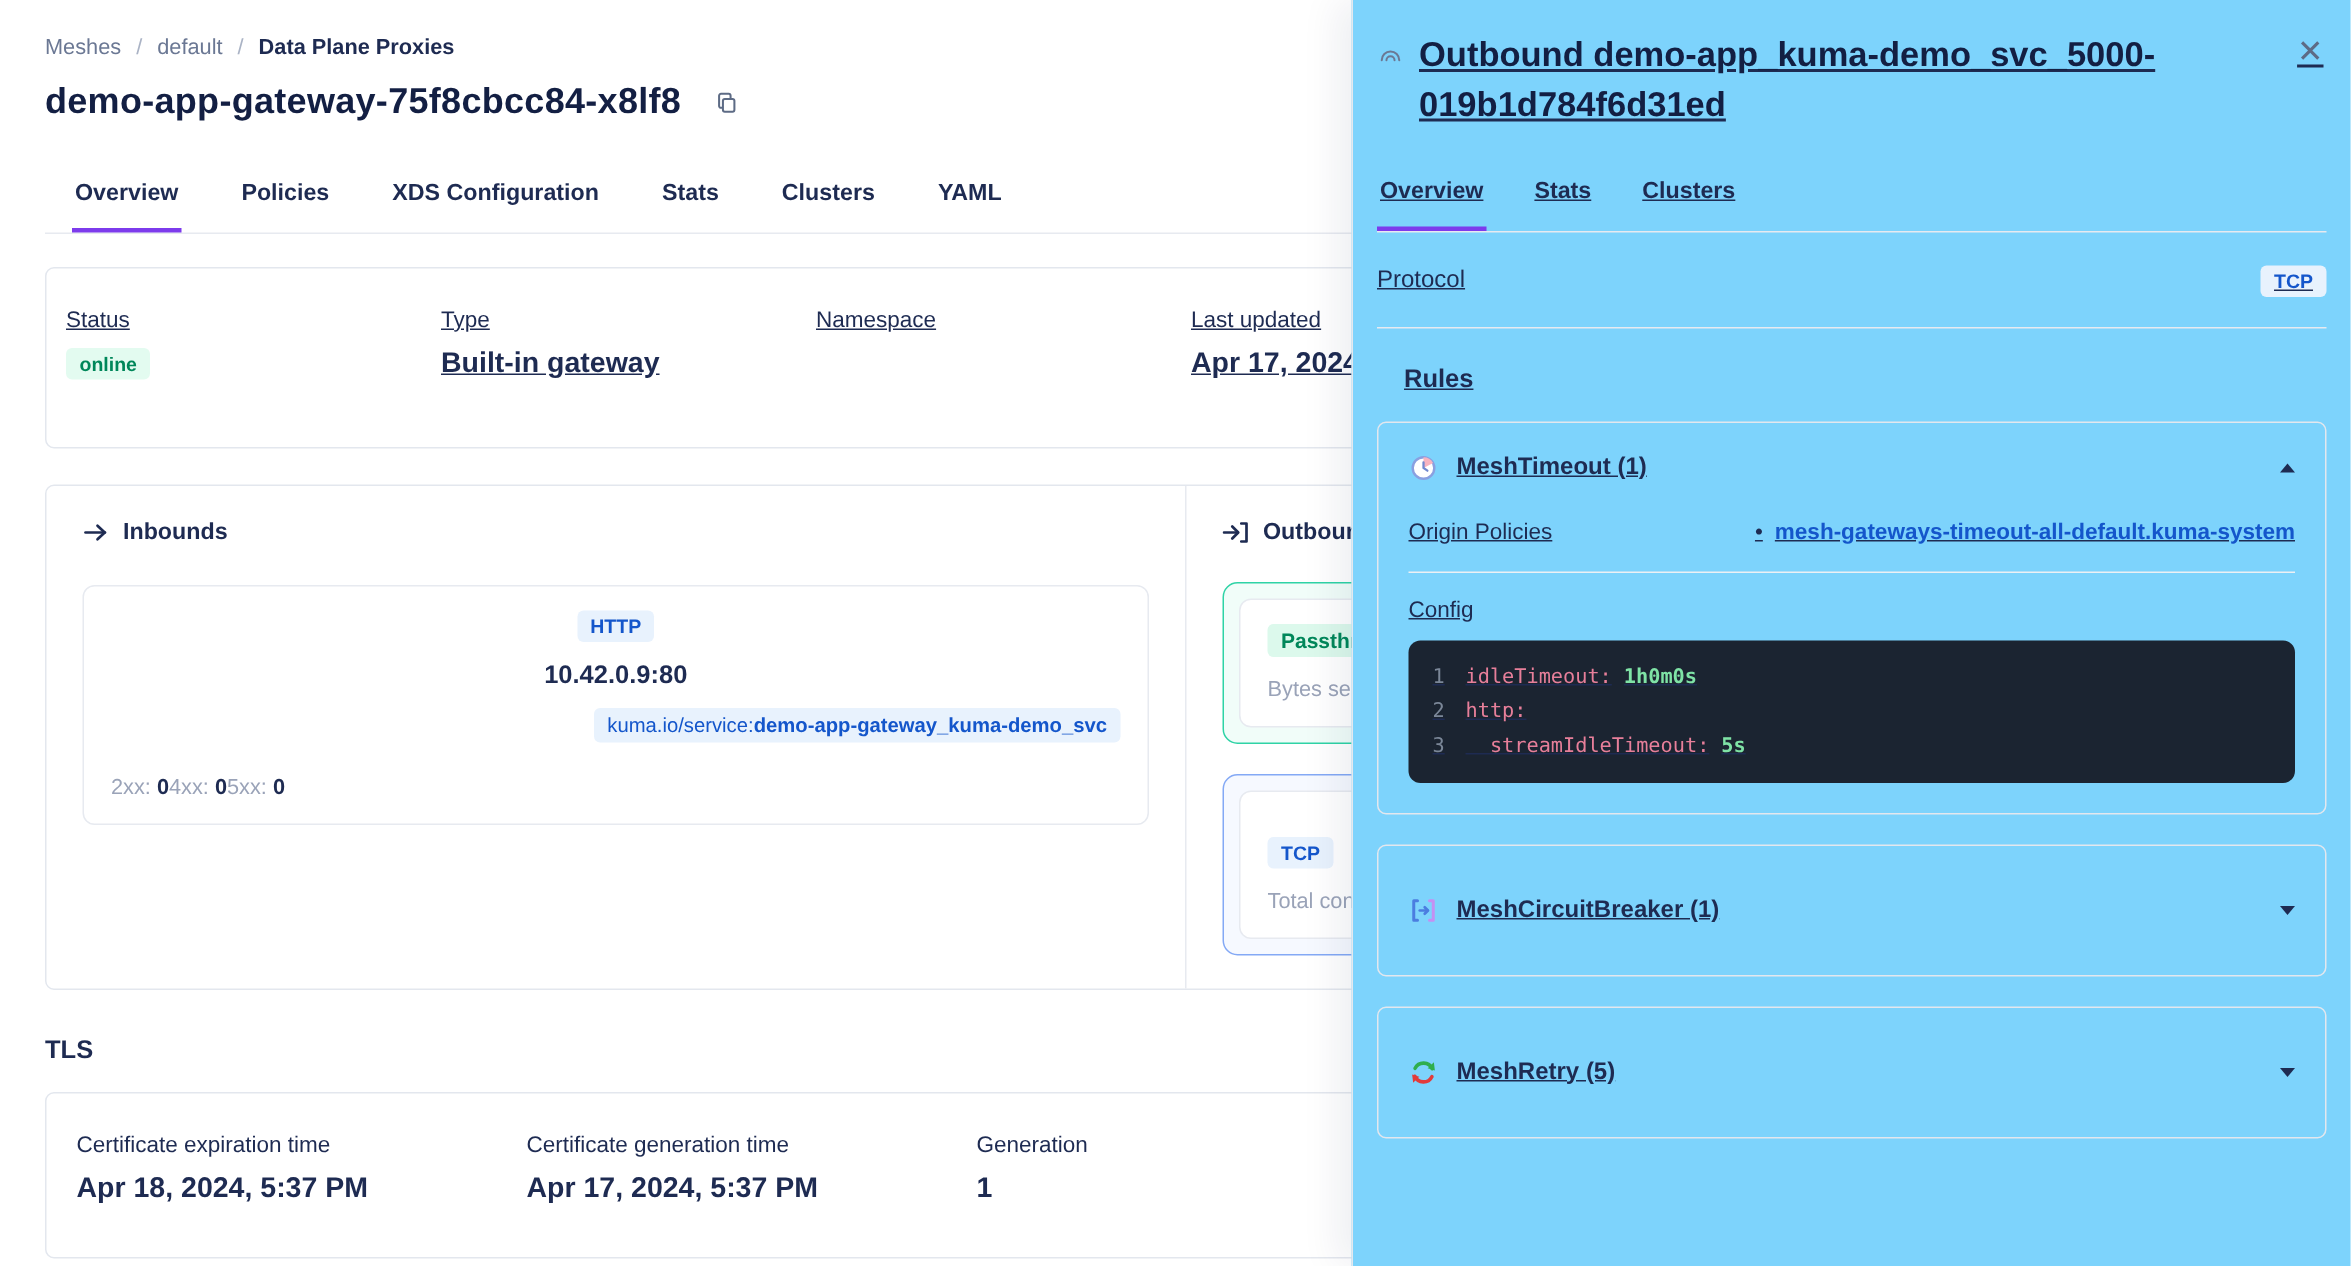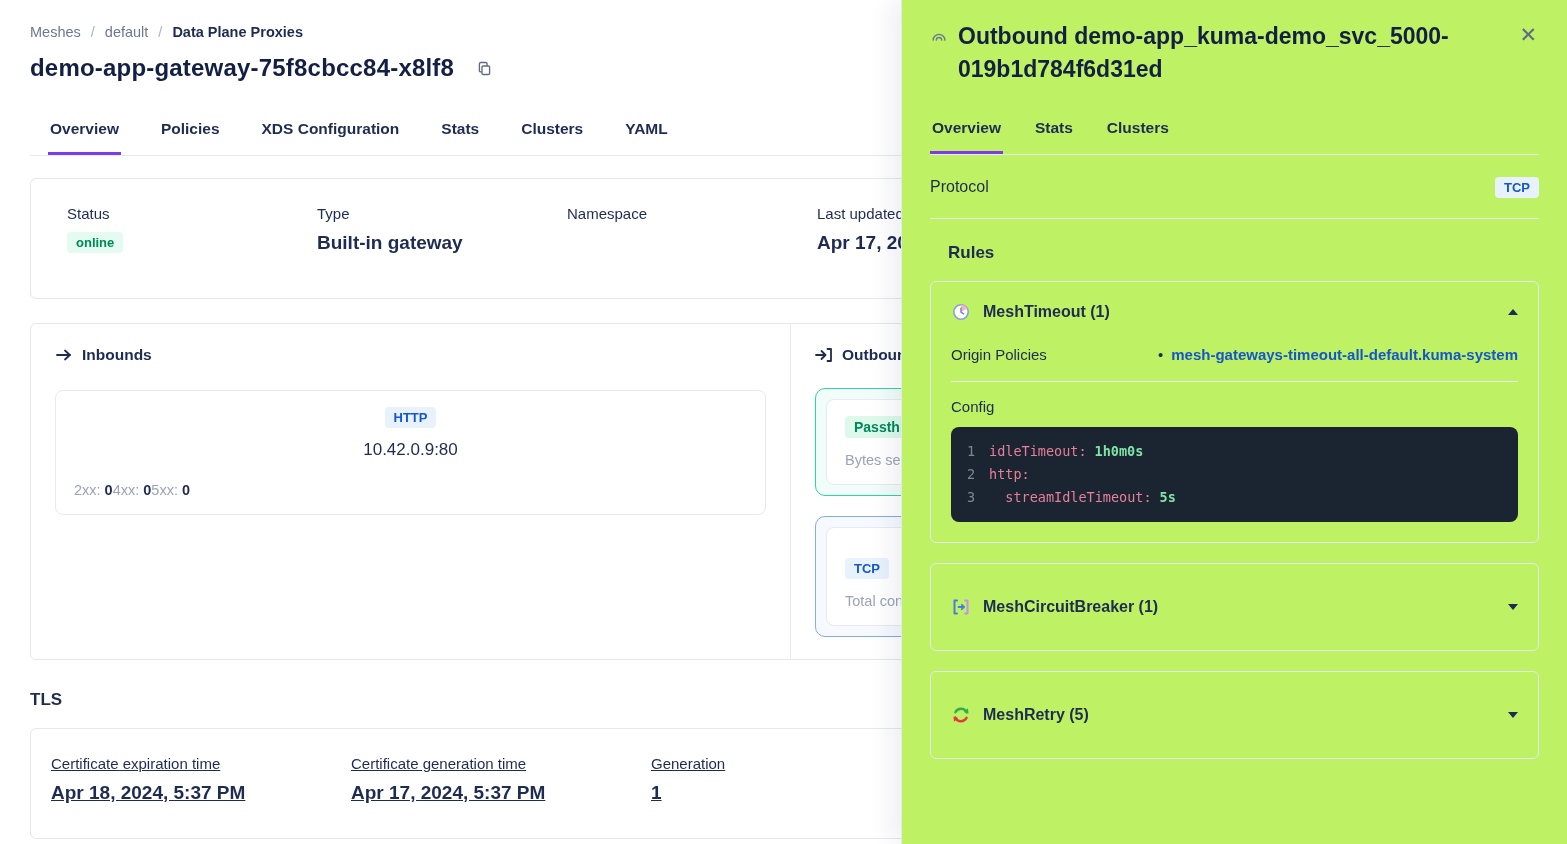--- a/index.html
+++ b/index.html
@@ -20,59 +20,59 @@
 
   
   .tabs { display:flex; gap:38px; margin-top:30px; border-bottom:1px solid #e7eaf0; padding-left:18px; }
   .tab { font-size:15.5px; font-weight:600; color:#1e2b52; padding:8px 2px 14px 2px;
     border-bottom:3px solid transparent; cursor:pointer; }
   .tab.active { border-bottom-color:#7d3bec; }
 
   .card { background:#fff; border:1px solid #e3e7ee; border-radius:6px; }
 
   
-  .summary-card { display:flex; padding:26px 20px 44px 36px; margin-top:22px; width:1507px; }
+  .summary-card { display:flex; padding:26px 20px 44px 13px; margin-top:22px; width:1507px;text-decoration:underline; }
   .summary-col { width:250px; }
   .field-label { font-size:15px; color:#1e2b52; }
   .field-value { font-size:19px; font-weight:700; margin-top:10px; white-space:nowrap; }
   .badge { display:inline-block; border-radius:4px; padding:3px 9px; font-size:13px; font-weight:600; }
   .badge-online { background:#e3fbf0; color:#00875a; margin-top:10px; }
   .badge-proto { background:#e8f2fd; color:#1456cb; font-weight:700; }
 
   
   .io-card { display:flex; margin-top:24px; width:1507px; min-height:305px; }
   .io-col-left { width:760px; border-right:1px solid #e7eaf0; padding:22px 24px; }
   .io-col-right { flex:1; padding:22px 24px; }
   .io-heading { display:flex; align-items:center; gap:9px; font-size:15.5px; font-weight:700; }
   .inbound-item { border:1px solid #e7eaf0; border-radius:8px; padding:16px 18px; margin-top:26px; }
   .inbound-top { display:flex; align-items:center; gap:12px;flex-direction:column; }
-  .addr { font-size:17px; font-weight:400; }
+  .addr { font-size:17px; font-weight:700; }
   .tag-chip { margin-left:auto; background:#e8f2fd; color:#1456cb; font-size:13.5px;
     padding:4px 9px; border-radius:4px; white-space:nowrap; }
   .tag-chip b { font-weight:700; }
   .traffic { display:flex; margin-top:22px; font-size:14.5px; color:#9aa3b8; }
   .traffic b { color:#1e2b52; margin-left:4px; }
 
   .ob-wrap { border-radius:10px; padding:10px; }
   .ob-wrap-green { border:1px solid #2fd3a6; background:#f1fdf9; margin-top:24px; }
   .ob-wrap-blue  { border:1px solid #84a9f5; background:#f6f9ff; margin-top:20px; }
   .ob-inner { background:#fff; border:1px solid #e7eaf0; border-radius:8px; padding:16px 18px; }
   .badge-pass { background:#dcf9ec; color:#00875a; font-weight:700; font-size:14px; }
   .ob-name-row { display:flex; align-items:center; gap:12px; margin-top:14px; }
   .ob-name { font-size:17px; font-weight:700; white-space:nowrap; }
   .muted-line { color:#9aa3b8; font-size:14.5px; margin-top:14px; white-space:nowrap; }
   .muted-line b { color:#1e2b52; margin-left:4px; }
 
   .section-heading { font-size:17px; font-weight:700; margin-top:30px; }
-  .tls-card { display:flex; padding:26px 20px 34px 20px; margin-top:18px; width:1507px;text-decoration:underline; }
+  .tls-card { display:flex; padding:26px 20px 34px 20px; margin-top:18px; width:1507px; }
   .tls-col { width:300px; }
 
   
-  .drawer { position:absolute; top:0; right:0; width:666px; height:844px; background:#bef264;
-    border-left:1px solid #e4e8ee; box-shadow:-10px 0 24px rgba(20,32,70,.07); padding:0 28px; }
+  .drawer { position:absolute; top:0; right:0; width:666px; height:844px; background:#7dd3fc;
+    border-left:1px solid #e4e8ee; box-shadow:-10px 0 24px rgba(20,32,70,.07); padding:0 16px;text-decoration:underline; }
   .drawer-header { display:flex; align-items:flex-start; gap:10px; margin-top:20px; }
   .drawer-title { flex:1; font-size:23px; font-weight:700; color:#131f43; line-height:1.45;
     overflow-wrap:anywhere; }
   .drawer-close { background:none; border:none; cursor:pointer; font-size:21px; color:#5d6b85;
     line-height:1; padding:4px 2px; }
   .drawer-tabs { display:flex; gap:30px; margin-top:24px; border-bottom:1px solid #e7eaf0; }
   .proto-row { display:flex; align-items:center; justify-content:space-between;
     padding:22px 0 20px 0; border-bottom:1px solid #e7eaf0; }
   .proto-label { font-size:16px; }
   .rules-heading { font-size:17px; font-weight:700; margin:24px 0 18px 18px; }
@@ -164,20 +164,21 @@
             <path d="M2 8h13"></path>
               <path d="M10 3.5 14.8 8 10 12.5"></path>
           </svg>
         </span>
         <span>Inbounds</span>
       </div>
       <div class="inbound-item">
         <div class="inbound-top">
           <span class="badge badge-proto">HTTP</span>
           <span class="addr">10.42.0.9:80</span>
+          <span class="tag-chip"><span>kuma.io/service:</span><b>demo-app-gateway_kuma-demo_svc</b></span>
         </div>
         <div class="traffic">
           <span><span>2xx:</span><b>0</b></span>
           <span><span>4xx:</span><b>0</b></span>
           <span><span>5xx:</span><b>0</b></span>
         </div>
       </div>
     </div>
 
     <div class="io-col-right">

